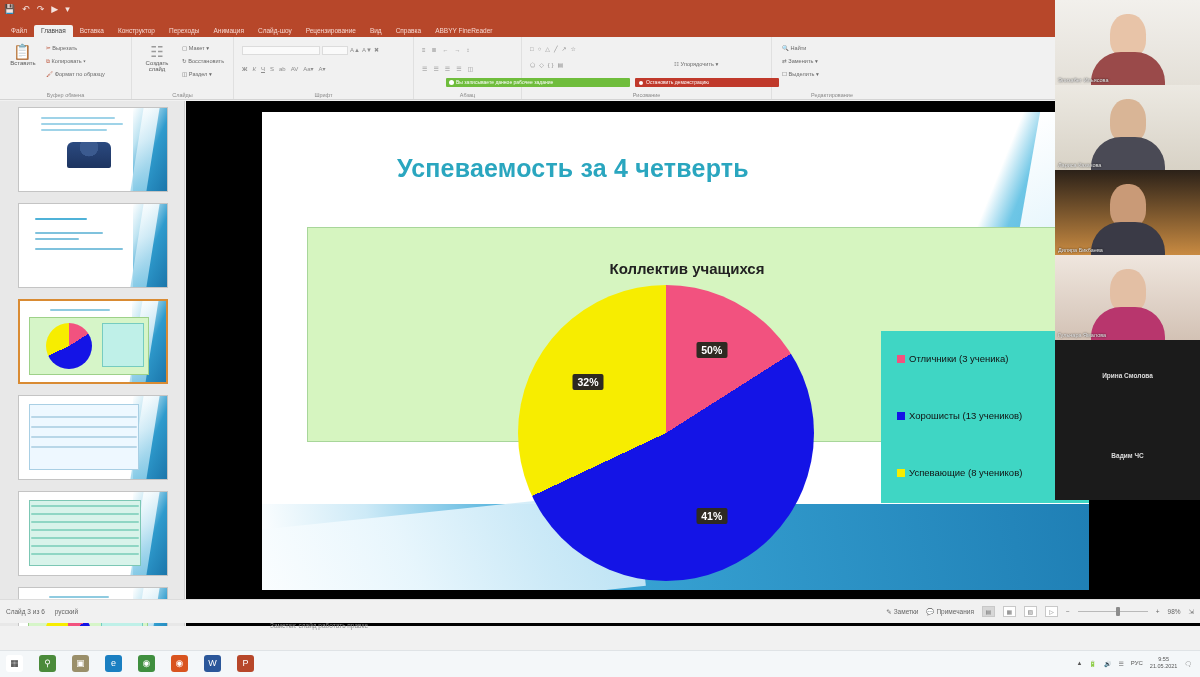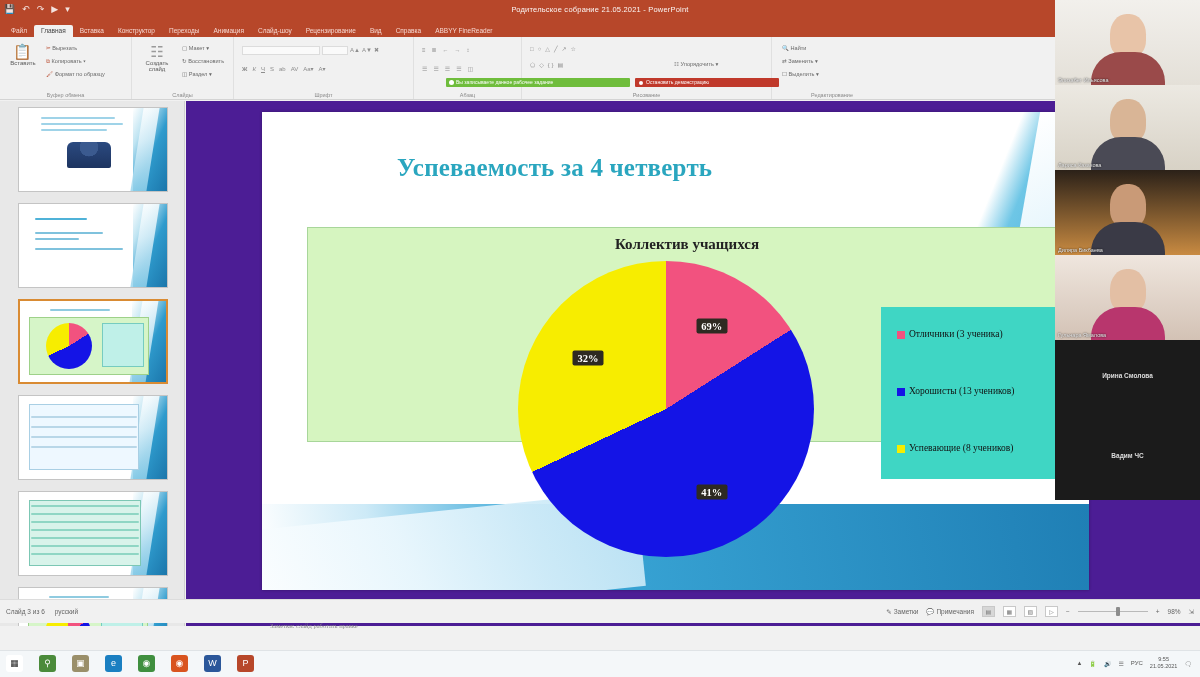--- a/index.html
+++ b/index.html
@@ -66,40 +66,40 @@
     background:linear-gradient(115deg,#ffffff 0%,#bfe4f2 25%,#2f9bcd 55%,#1b76ab 100%); }
   .tdeco2 { position:absolute; right:14px; top:0; width:16px; height:100%;
     background:linear-gradient(160deg,#ffffff 0%,#dff2fa 40%,#8fd0ea 100%);
     opacity:.85; transform:skewX(-9deg); }
   .tline { position:absolute; height:2px; background:#bcd6e4; border-radius:1px; }
   .tbox { position:absolute; background:#d6f5c8; border:1px solid #9ed189; }
   .tpie { position:absolute; border-radius:50%; }
 
   
   .stage { position:absolute; left:186px; top:101px; right:0; bottom:24px;
-    background:#4c1d95;font-family:Liberation Serif, serif; }
+    background:#000000; }
   .slide { position:absolute; left:76px; top:11px; width:827px; height:478px;
     background:#ffffff; box-shadow:0 0 3px rgba(0,0,0,.3); overflow:hidden; }
   .s-wave-r { position:absolute; right:0; top:0; width:112px; height:360px;
     background:linear-gradient(112deg,#ffffff 0%,#ffffff 18%,#6ec6e6 30%,#3ba8d8 70%,#2d8fc4 100%); }
   .s-wave-r2 { position:absolute; right:26px; top:0; width:52px; height:330px;
     background:linear-gradient(150deg,#ffffff 0%,#eaf7fd 35%,#9fdcf2 100%);
     transform:skewX(-10deg); }
   .s-wave-b { position:absolute; left:0; right:0; bottom:0; height:86px;
     background:linear-gradient(80deg,#ffffff 0%,#cdeaf7 14%,#3ba8d8 34%,#1f7fb5 100%); }
   .s-wave-b2 { position:absolute; left:-40px; bottom:-18px; width:420px; height:96px;
     background:linear-gradient(70deg,#ffffff 0%,#eaf7fd 45%,#bfe4f5 100%);
     transform:rotate(-6deg); opacity:.95; }
   .s-title { position:absolute; left:135px; top:42px; font-size:25px;
     color:#2aa6bf; font-weight:bold; letter-spacing:.2px; white-space:nowrap; }
 
   
   .chart { position:absolute; left:45px; top:115px; width:760px; height:215px;
     background:#d6f5c0; border:1px solid #a8d69a; }
-  .chart-inner { position:relative; width:100%; height:100%; }
+  .chart-inner { position:relative; width:100%; height:100%;margin-top:24px; }
   .chart-title { position:absolute; left:0; right:0; top:8px; text-align:center;
     font-size:15px; color:#222; font-weight:bold; }
   .piewrap { position:absolute; left:210px; top:33px; width:296px; height:296px; }
   .pie { position:absolute; inset:0; border-radius:50%; }
   .plabel { position:absolute; background:#2e2a22; color:#fff; font-size:10.5px;
     font-weight:bold; padding:2px 5px; border-radius:2px;
     transform:translate(-50%,-50%); white-space:nowrap; }
   .legend { position:absolute; left:573px; top:79px; width:233px; height:172px;
     background:#3fd6c4; }
   .leg { position:absolute; left:28px; font-size:9.5px; color:#111; white-space:nowrap; }
@@ -151,21 +151,20 @@
   <div class="ppt">
 
     <div class="titlebar">
       <div class="qat">
         <span>💾</span>
         <span>↶</span>
         <span>↷</span>
         <span>▶</span>
         <span>▾</span>
       </div>
-      <div class="doctitle">Родительское собрание 21.05.2021 - PowerPoint</div>
       <div class="wbtns">
         <span>−</span>
         <span>□</span>
         <span>✕</span>
       </div>
     </div>
 
     <div class="tabs" id="tabs">
         <div class="tab">Файл</div>
         <div class="tab active">Главная</div>
@@ -342,21 +341,21 @@
         <div class="s-wave-b"></div>
         <div class="s-wave-b2"></div>
         <div class="s-title">Успеваемость за 4 четверть</div>
 
         <div class="chart">
           <div class="chart-inner">
             <div class="chart-title">Коллектив учащихся</div>
             <div class="piewrap">
               <div class="pie" id="pie" style="background: conic-gradient(rgb(242, 82, 127) 0%, rgb(242, 82, 127) 16%, rgb(20, 20, 230) 16%, rgb(20, 20, 230) 68%, rgb(247, 237, 0) 68%, rgb(247, 237, 0) 100%);"></div>
               <div id="pielabels">
-                  <span class="plabel" style="left: 193.767px; top: 64.7509px;">69%</span>
+                  <span class="plabel" style="left: 193.767px; top: 64.7509px;">50%</span>
                   <span class="plabel" style="left: 193.767px; top: 231.249px;">41%</span>
                   <span class="plabel" style="left: 70px; top: 97.0965px;">32%</span>
                 </div>
             </div>
             <div class="legend" id="legend">
                 <div class="leg" style="top: 22px;"><span class="legmk" style="background:#f2527f"></span><span>Отличники (3 ученика)</span></div>
                 <div class="leg" style="top: 79px; text-align: right;"><span class="legmk" style="background:#1414e6"></span><span>Хорошисты (13 учеников)</span></div>
                 <div class="leg" style="top: 136px;"><span class="legmk" style="background:#f7ed00"></span><span>Успевающие (8 учеников)</span></div>
               </div>
           </div>

